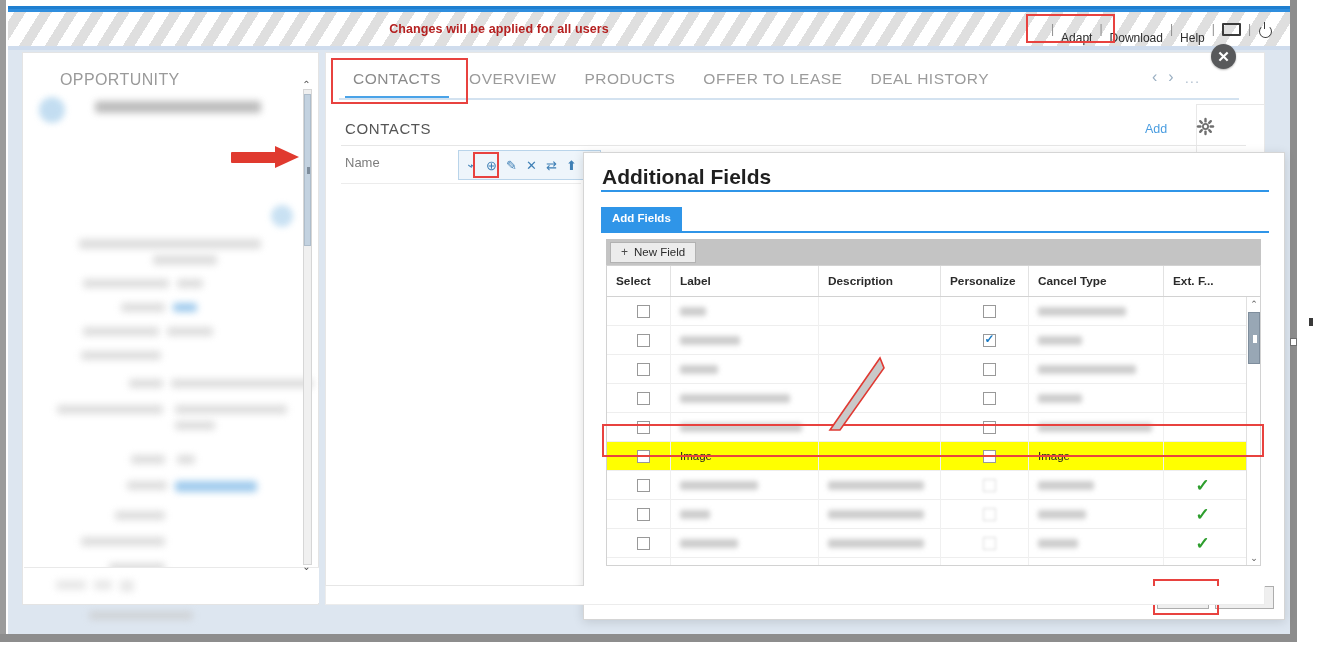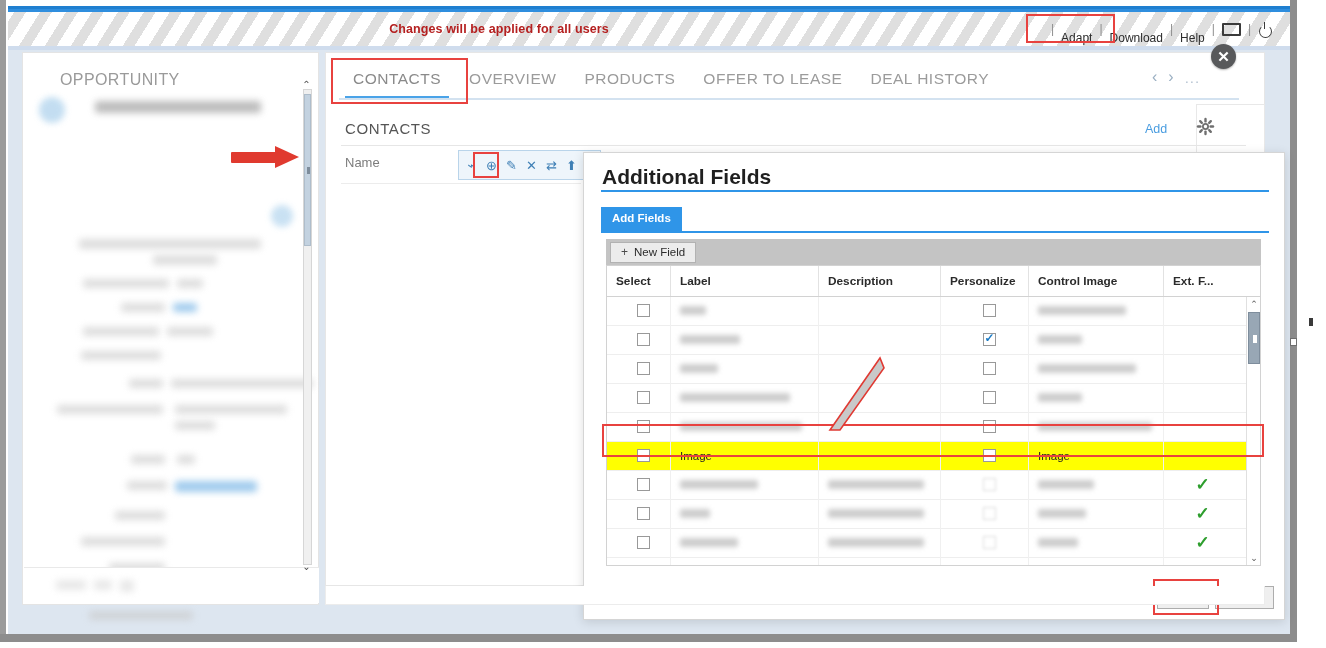--- a/index.html
+++ b/index.html
@@ -313,21 +313,21 @@
   .c-per{ width:88px; }
   .c-ctl{ width:135px; }
   .c-ext{ width:77px; border-right:none; }
 
   .tbl-body{
     position:absolute; left:0; top:31px; width:653px; height:268px;
     overflow:hidden;
   }
   .tr{
     display:flex; height:29px; border-bottom:1px solid #eeeeee;
-    align-items:flex-end; background:#ffffff;
+    align-items:center; background:#ffffff;
   }
   .tr.highlight{ background:#ffff00; }
   .td{
     display:flex; align-items:center; height:29px; padding-left:9px;
     border-right:1px solid #f0f0f0; font-size:11.5px; color:#262626;
   }
   .td.c-ext{ border-right:none; justify-content:center; padding-left:0; }
   .cb{
     width:13px; height:13px; border:1px solid #999; background:#fff;
     display:inline-block; position:relative; cursor:pointer;
@@ -568,21 +568,21 @@
         <span>New Field</span>
       </div>
     </div>
 
     <div class="tbl">
       <div class="tbl-head">
         <div class="th c-sel">Select</div>
         <div class="th c-lab">Label</div>
         <div class="th c-des">Description</div>
         <div class="th c-per">Personalize</div>
-        <div class="th c-ctl">Control Image</div>
+        <div class="th c-ctl">Cancel Type</div>
         <div class="th c-ext">Ext. F...</div>
       </div>
 
       <div class="tbl-body" id="table-body">
           <div class="tr">
             <div class="td c-sel">
               <div class="cb-wrap">
                 <span class="cb"></span>
               </div>
             </div>

